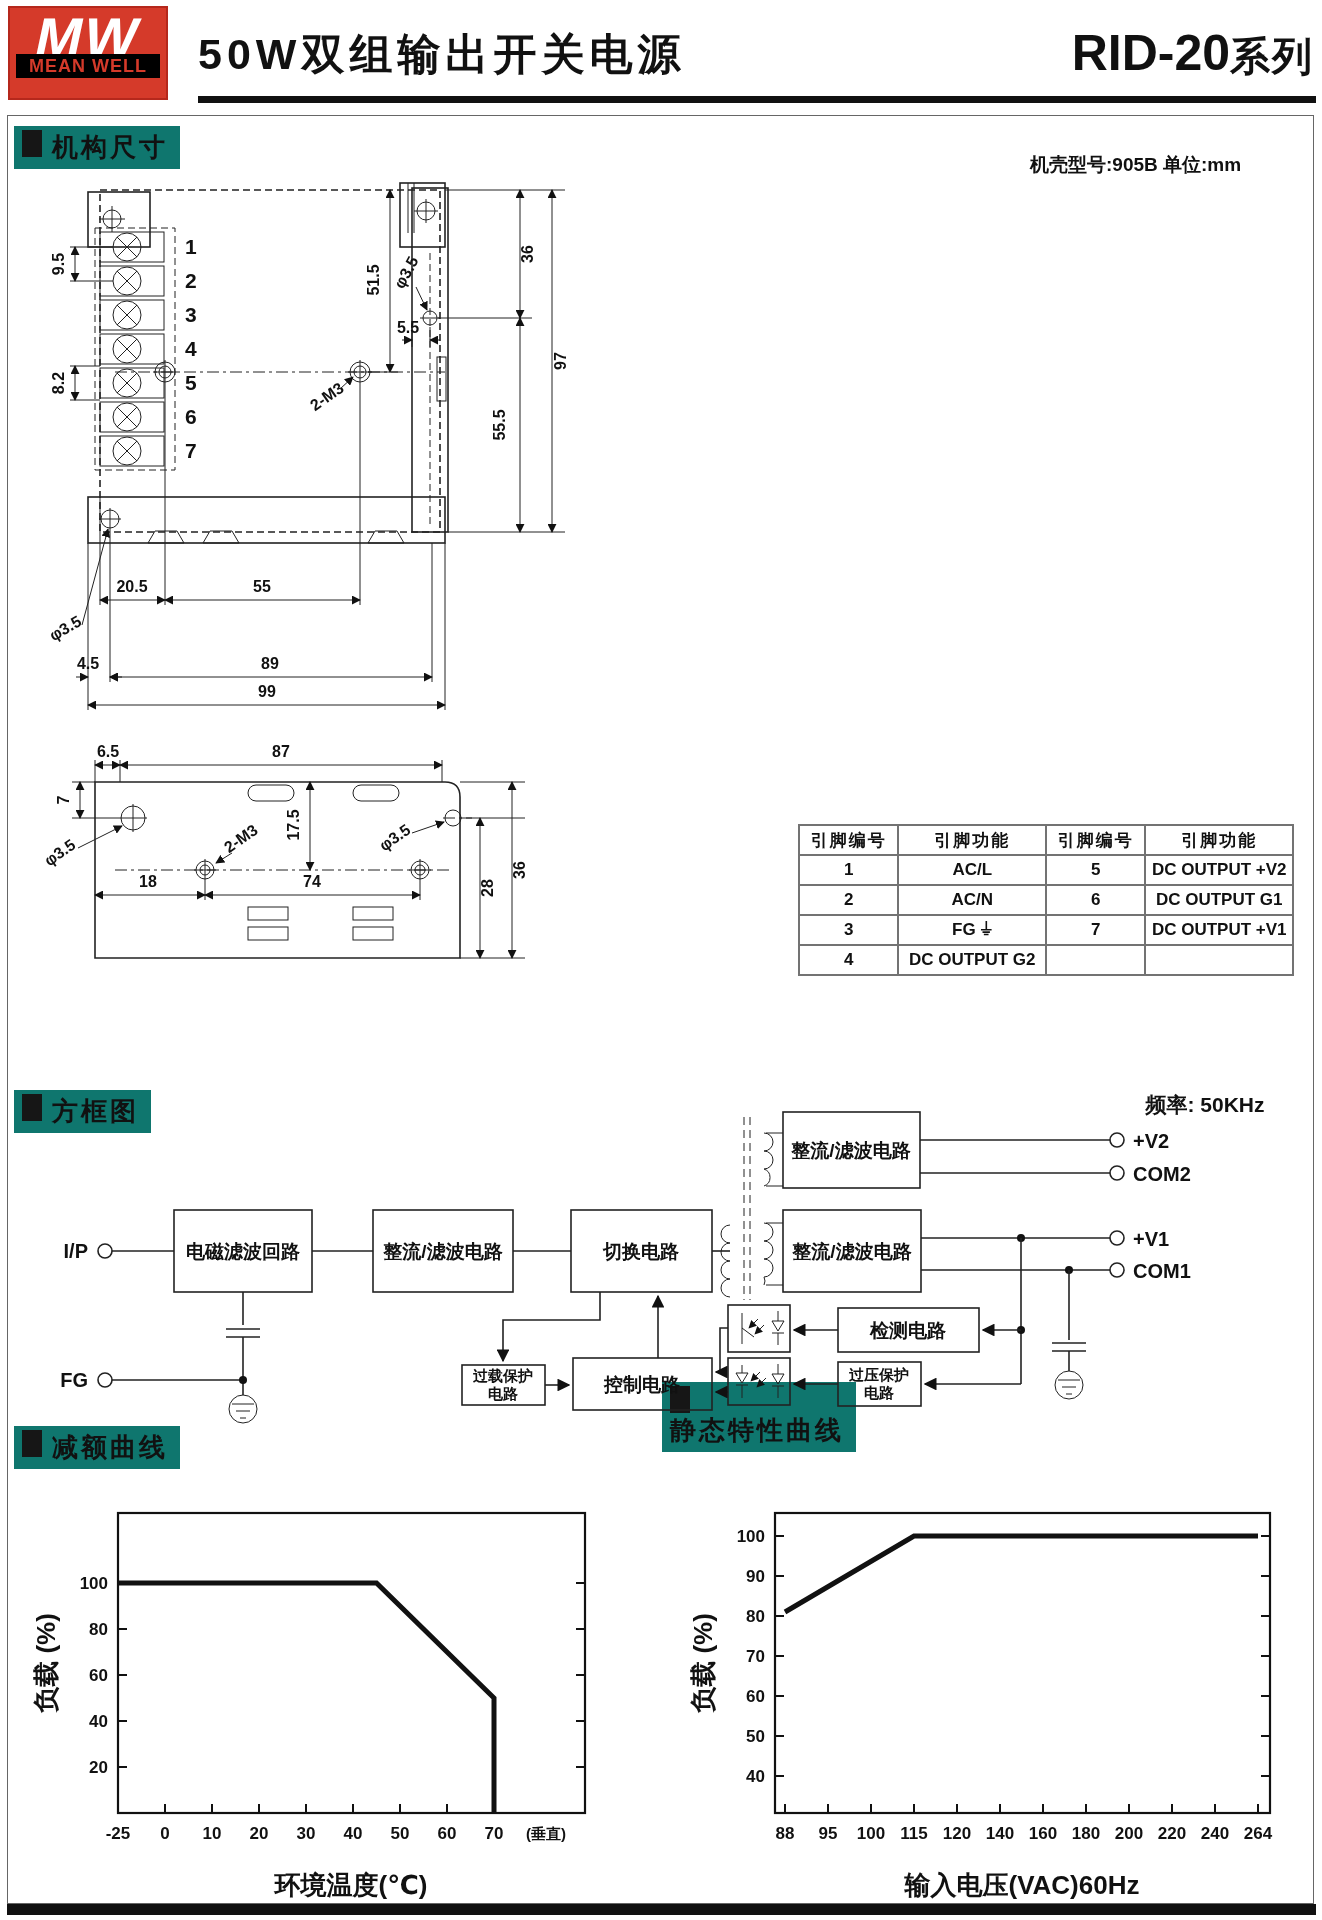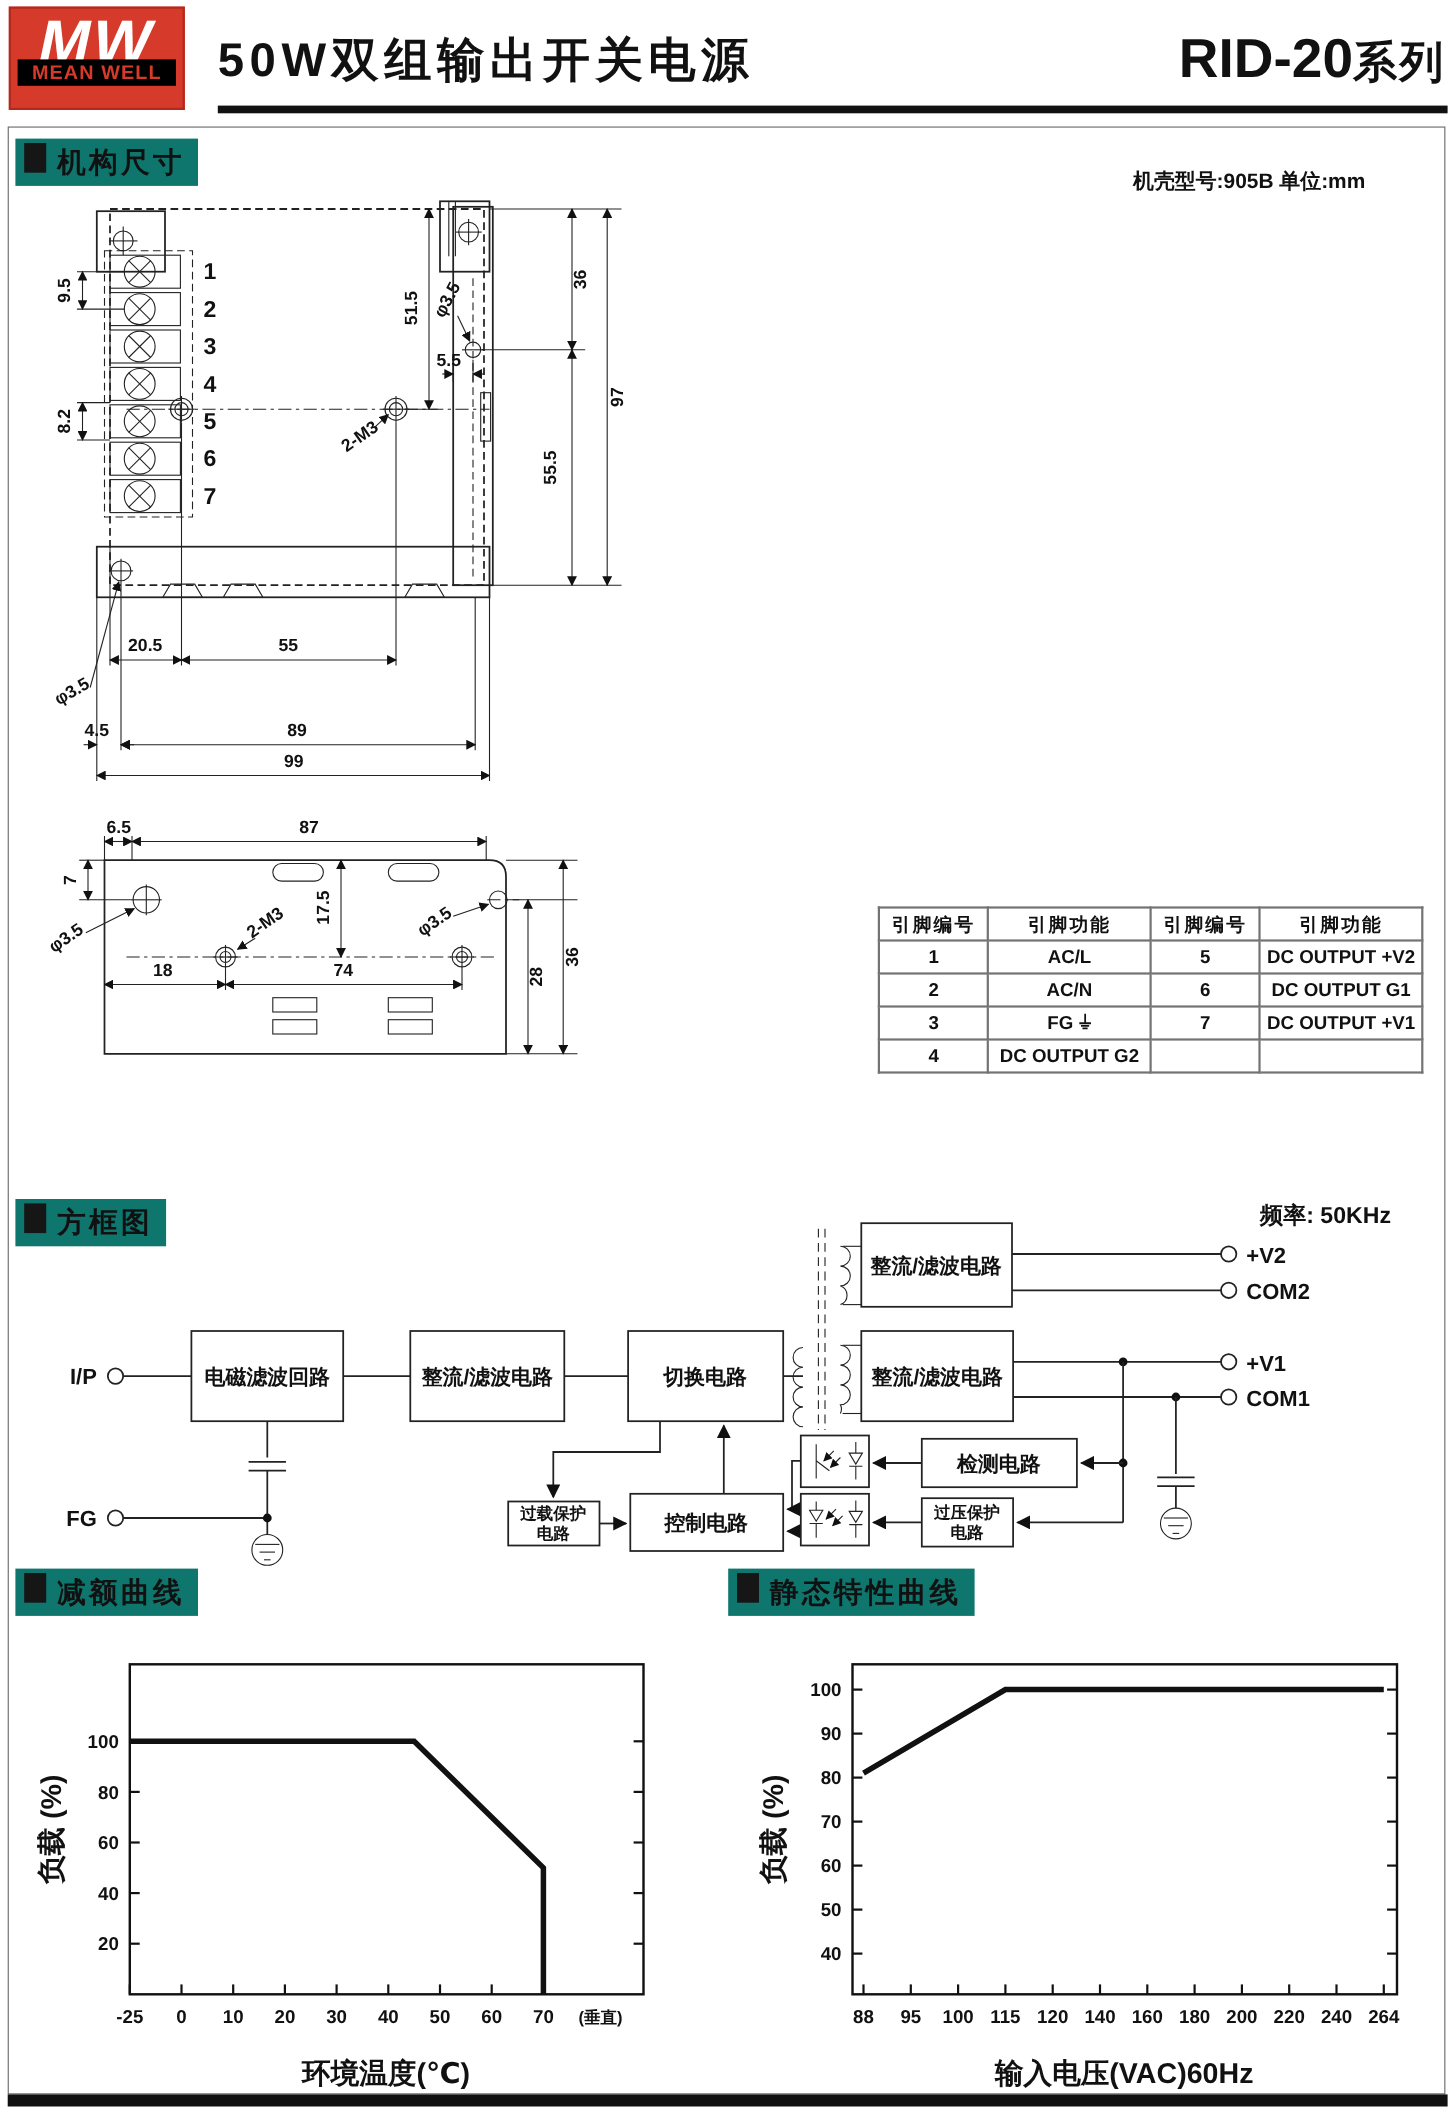--- a/index.html
+++ b/index.html
@@ -71,21 +71,21 @@
 </div>
 <div class="abs case-note">机壳型号:905B 单位:mm</div>
 <div class="abs sec" style="left:14px;top:1090px;">
   <span class="sq"></span>
   <span class="st">方框图</span>
 </div>
 <div class="abs sec" style="left:14px;top:1426px;">
   <span class="sq"></span>
   <span class="st">减额曲线</span>
 </div>
-<div class="abs sec" style="left:662px;top:1426px;">
+<div class="abs sec" style="left:662px;top:1382px;flex-direction:column;">
   <span class="sq"></span>
   <span class="st">静态特性曲线</span>
 </div>
 
 <svg style="left:20px;top:175px;" width="600" height="800" viewBox="0 0 600 800">
   <defs>
     <marker id="ar" viewBox="0 0 10 10" refX="9" refY="5" markerWidth="9" markerHeight="9" orient="auto-start-reverse">
       <path d="M0,0 L10,5 L0,10 z" fill="#111"></path>
     </marker>
   </defs>

